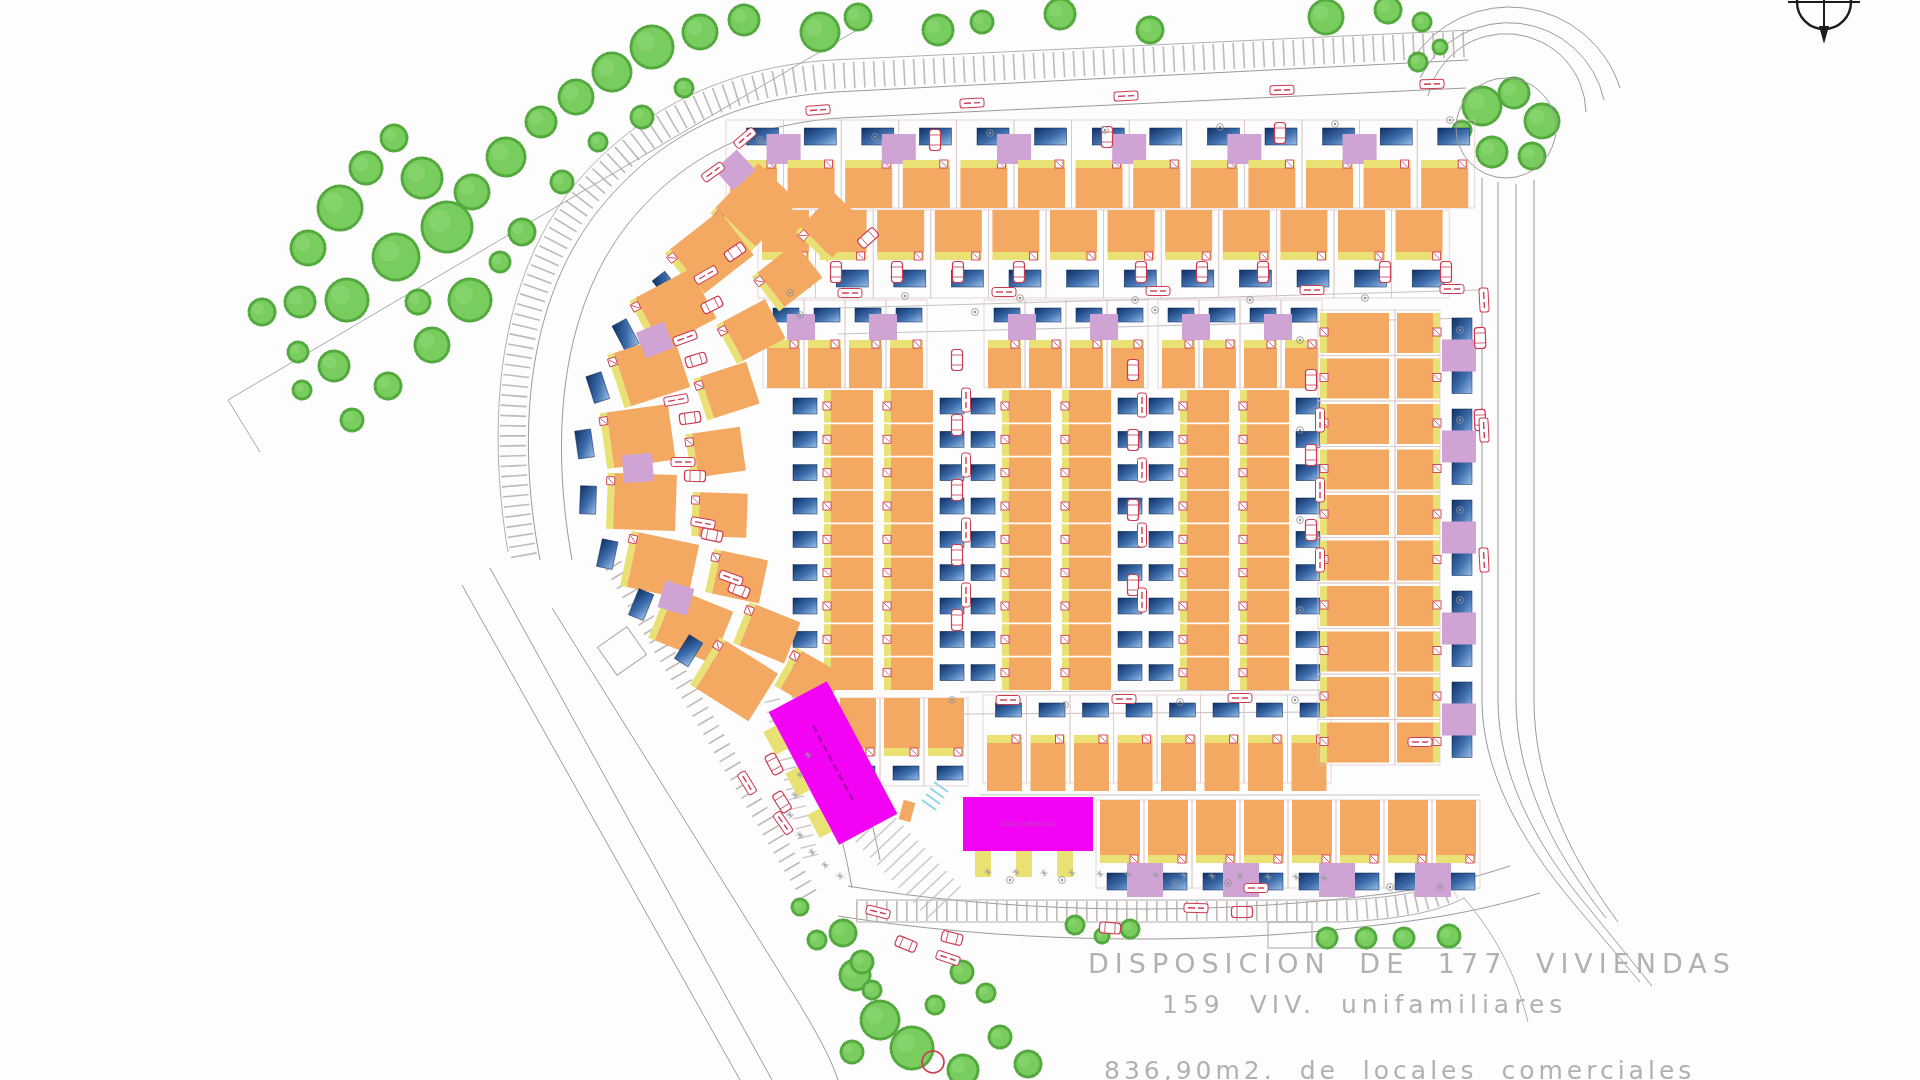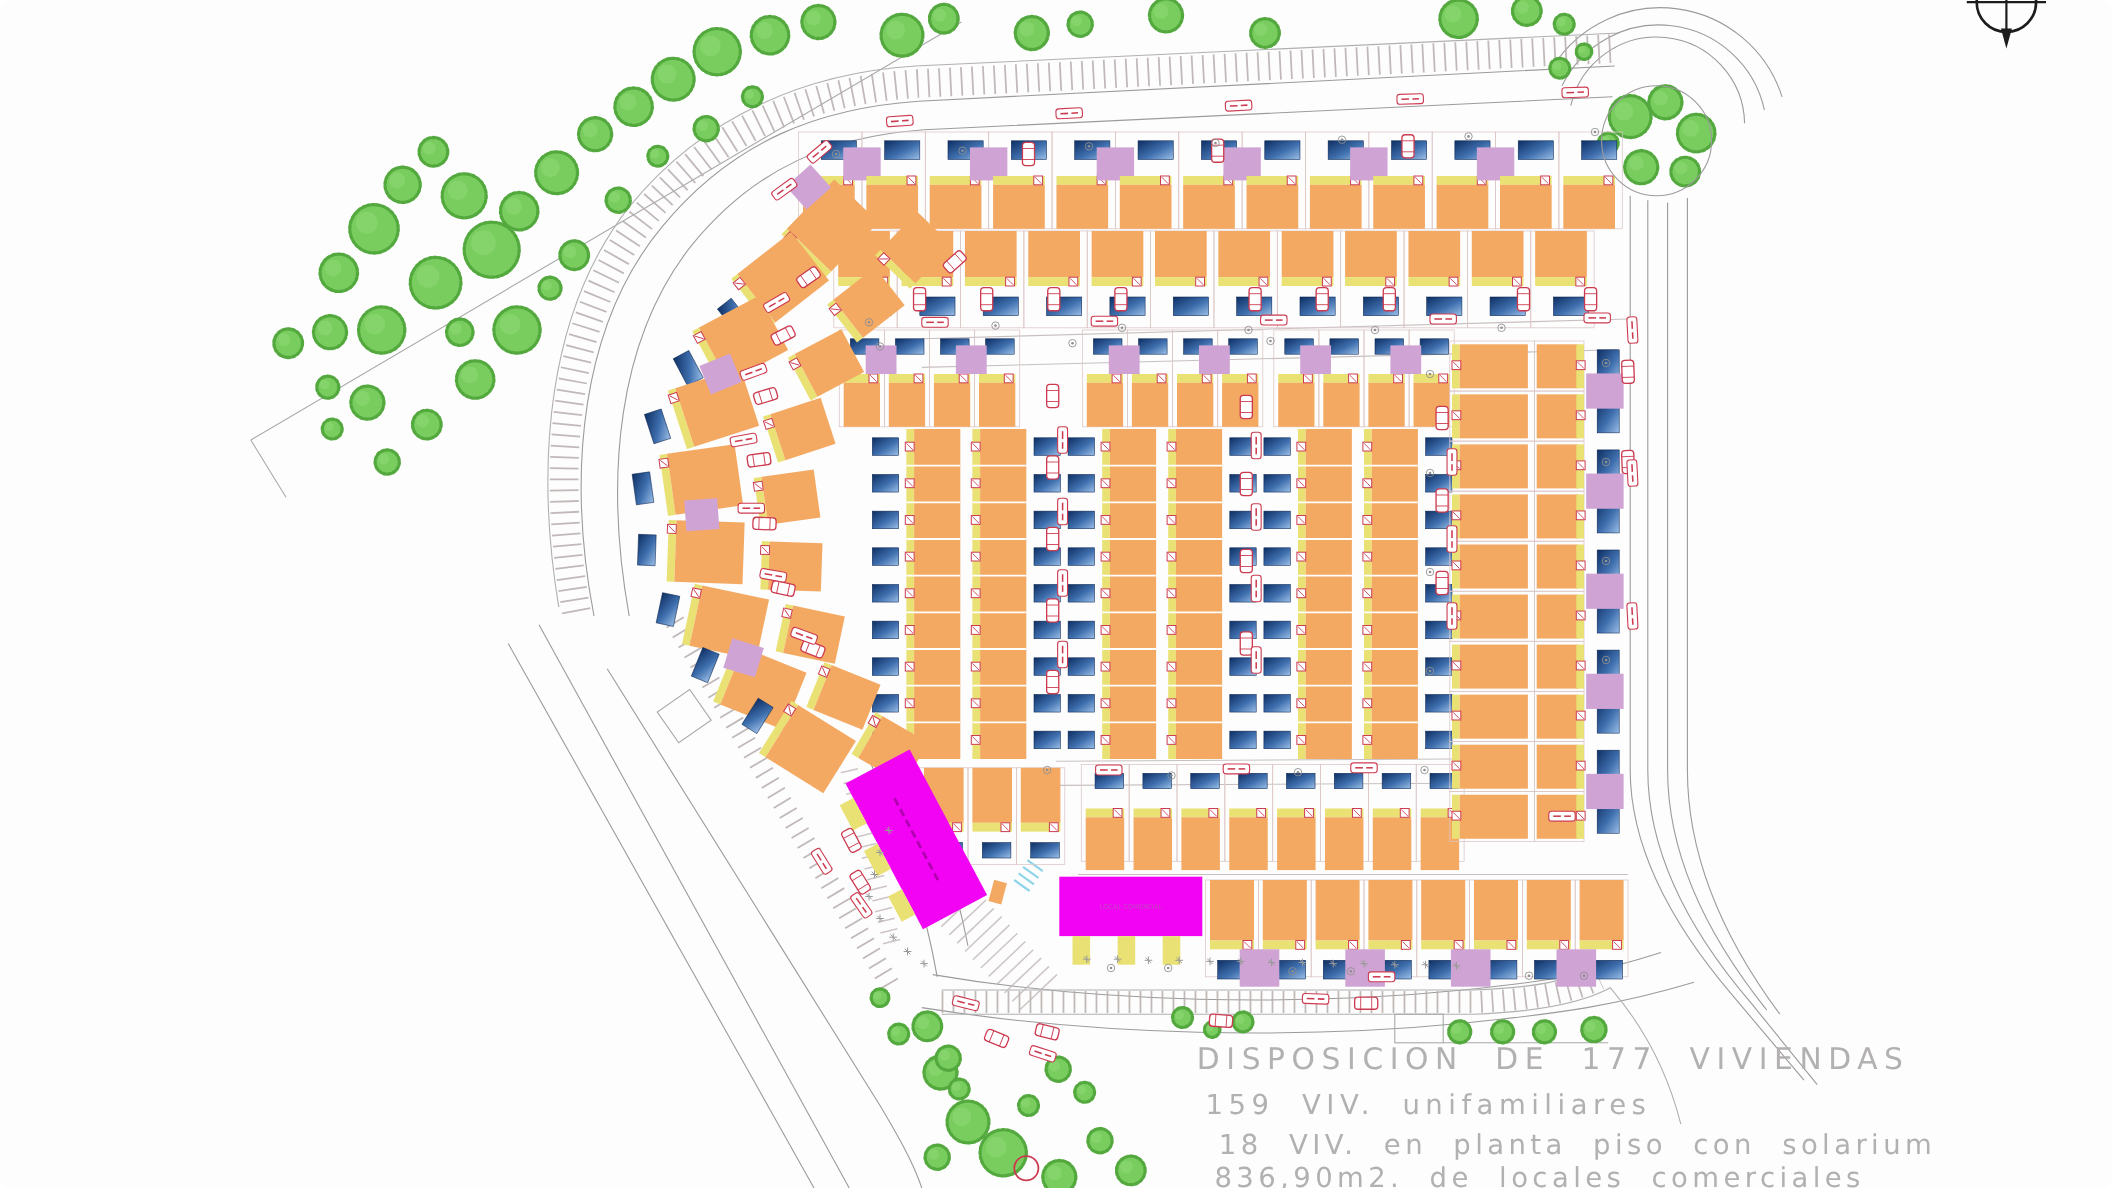--- a/index.html
+++ b/index.html
@@ -1,21 +1,21 @@
 <!DOCTYPE html>
 <html><head>
 <meta charset="utf-8">
 <style>
   html,body{margin:0;padding:0;background:#fff;}
   #stage{position:relative;width:1920px;height:1080px;background:#fdfdfd;overflow:hidden;
          font-family:"DejaVu Sans", sans-serif;border-radius:10px;}
   #plan{position:absolute;left:0;top:0;}
   .anno{position:absolute;color:#b2b0b0;white-space:nowrap;font-weight:400;}
   .anno.l1{left:1088px;top:948px;font-size:27px;letter-spacing:6px;word-spacing:14px;}
-  .anno.l2{left:1096px;top:990px;font-size:25px;letter-spacing:5px;word-spacing:12px;}
+  .anno.l2{left:1162px;top:990px;font-size:25px;letter-spacing:5px;word-spacing:12px;}
   .anno.l3{left:1108px;top:1026px;font-size:25px;letter-spacing:4px;word-spacing:12px;}
   .anno.l4{left:1104px;top:1056px;font-size:25px;letter-spacing:4px;word-spacing:12px;}
 </style>
 </head>
 <body>
 
 <div id="stage">
   <svg id="plan" width="1920" height="1080" viewBox="0 0 1920 1080">
     <defs>
       <linearGradient id="poolG" x1="0" y1="0" x2="1" y2="1">
@@ -1633,15 +1633,14 @@
       <path d="M 1788,2 L 1860,2" stroke-width="2"></path>
       <path d="M 1824,-26 L 1824,38" stroke-width="2"></path>
       <path d="M 1819,26 L 1824,44 L 1829,26 Z" fill="#1c1c1c" stroke="none"></path>
     </g>
 
     <circle id="red-circle" cx="933" cy="1062" r="11" fill="none" stroke="#cc3a50" stroke-width="1.6"></circle>
   </svg>
 
   <div class="anno l1">DISPOSICION DE 177 VIVIENDAS</div>
   <div class="anno l2">159 VIV. unifamiliares</div>
-  <div class="anno l3">18 VIV. en planta piso con solarium</div>
   <div class="anno l4">836,90m2. de locales comerciales</div>
 </div>
 
 </body></html>

